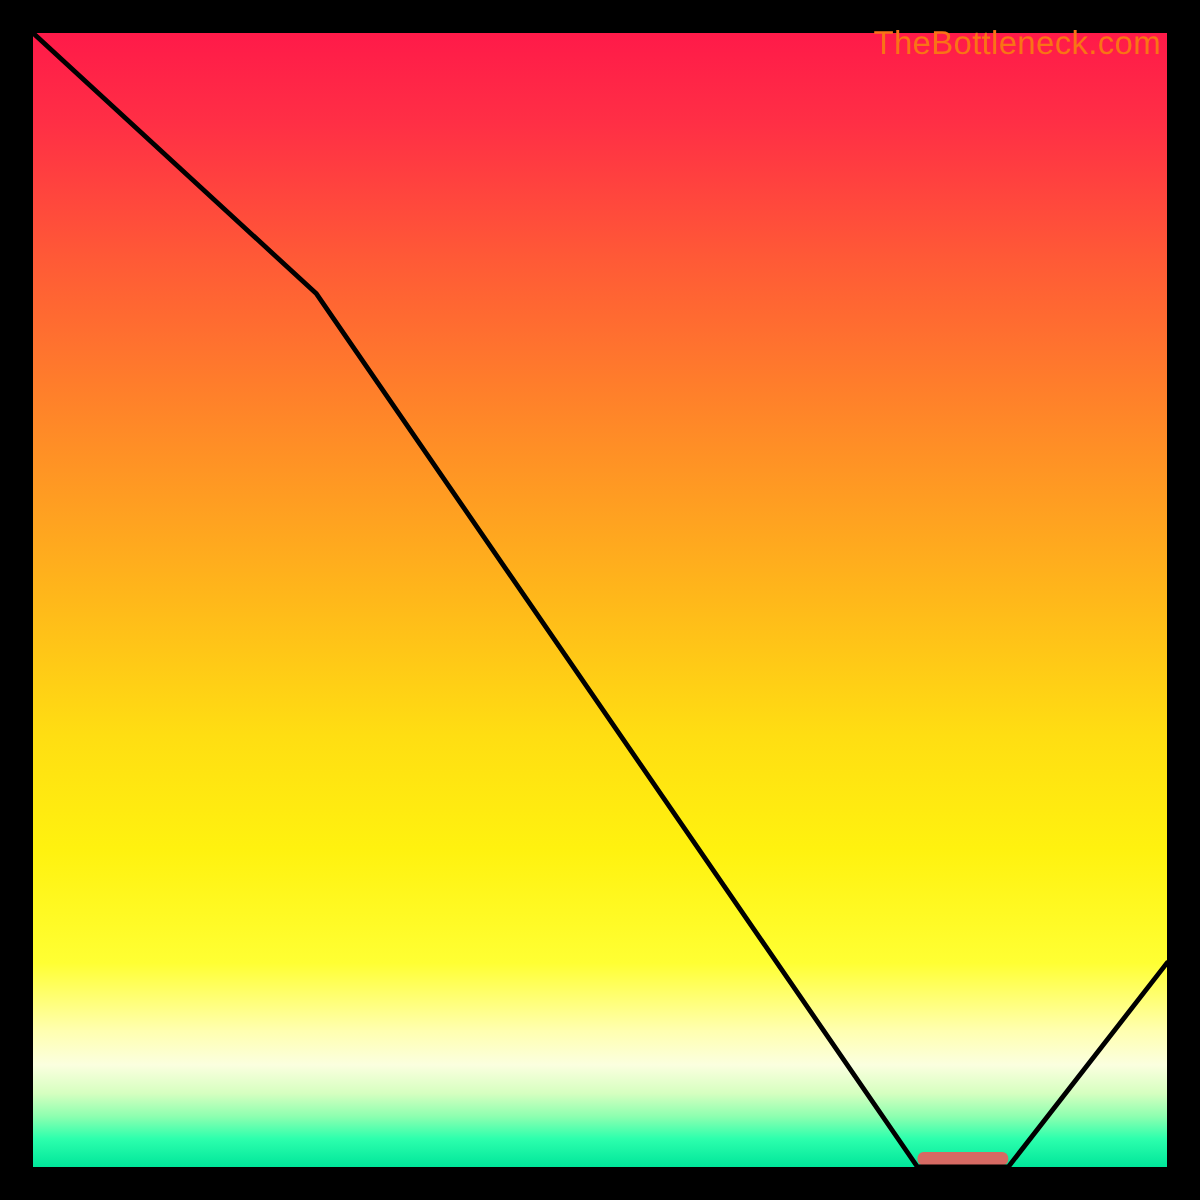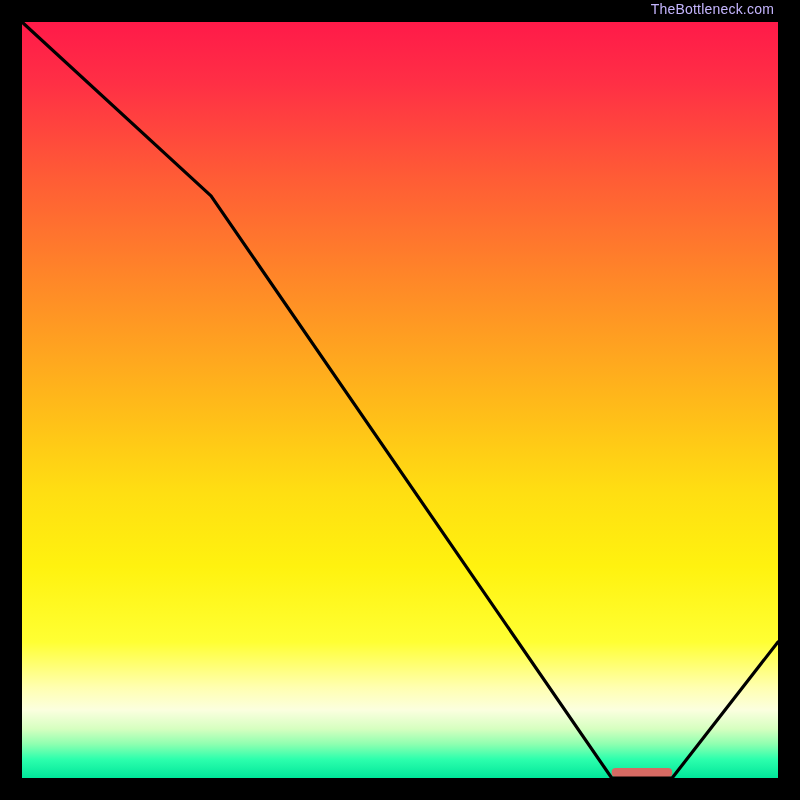--- a/index.html
+++ b/index.html
@@ -21,24 +21,24 @@
   }
   .plot-area {
     position: absolute;
     left: 0;
     top: 0;
     width: 756px;
     height: 756px;
   }
   .watermark {
     position: absolute;
-    top: 1px;
+    top: 16px;
     right: 26px;
-    color: #c4b5fd;
-    font-size: 14px;
+    color: #f97316;
+    font-size: 22px;
     font-weight: 500;
     letter-spacing: 0.2px;
     user-select: none;
   }
   svg { display: block; }
 </style>
 </head>
 <body>
 
 <div class="frame">

